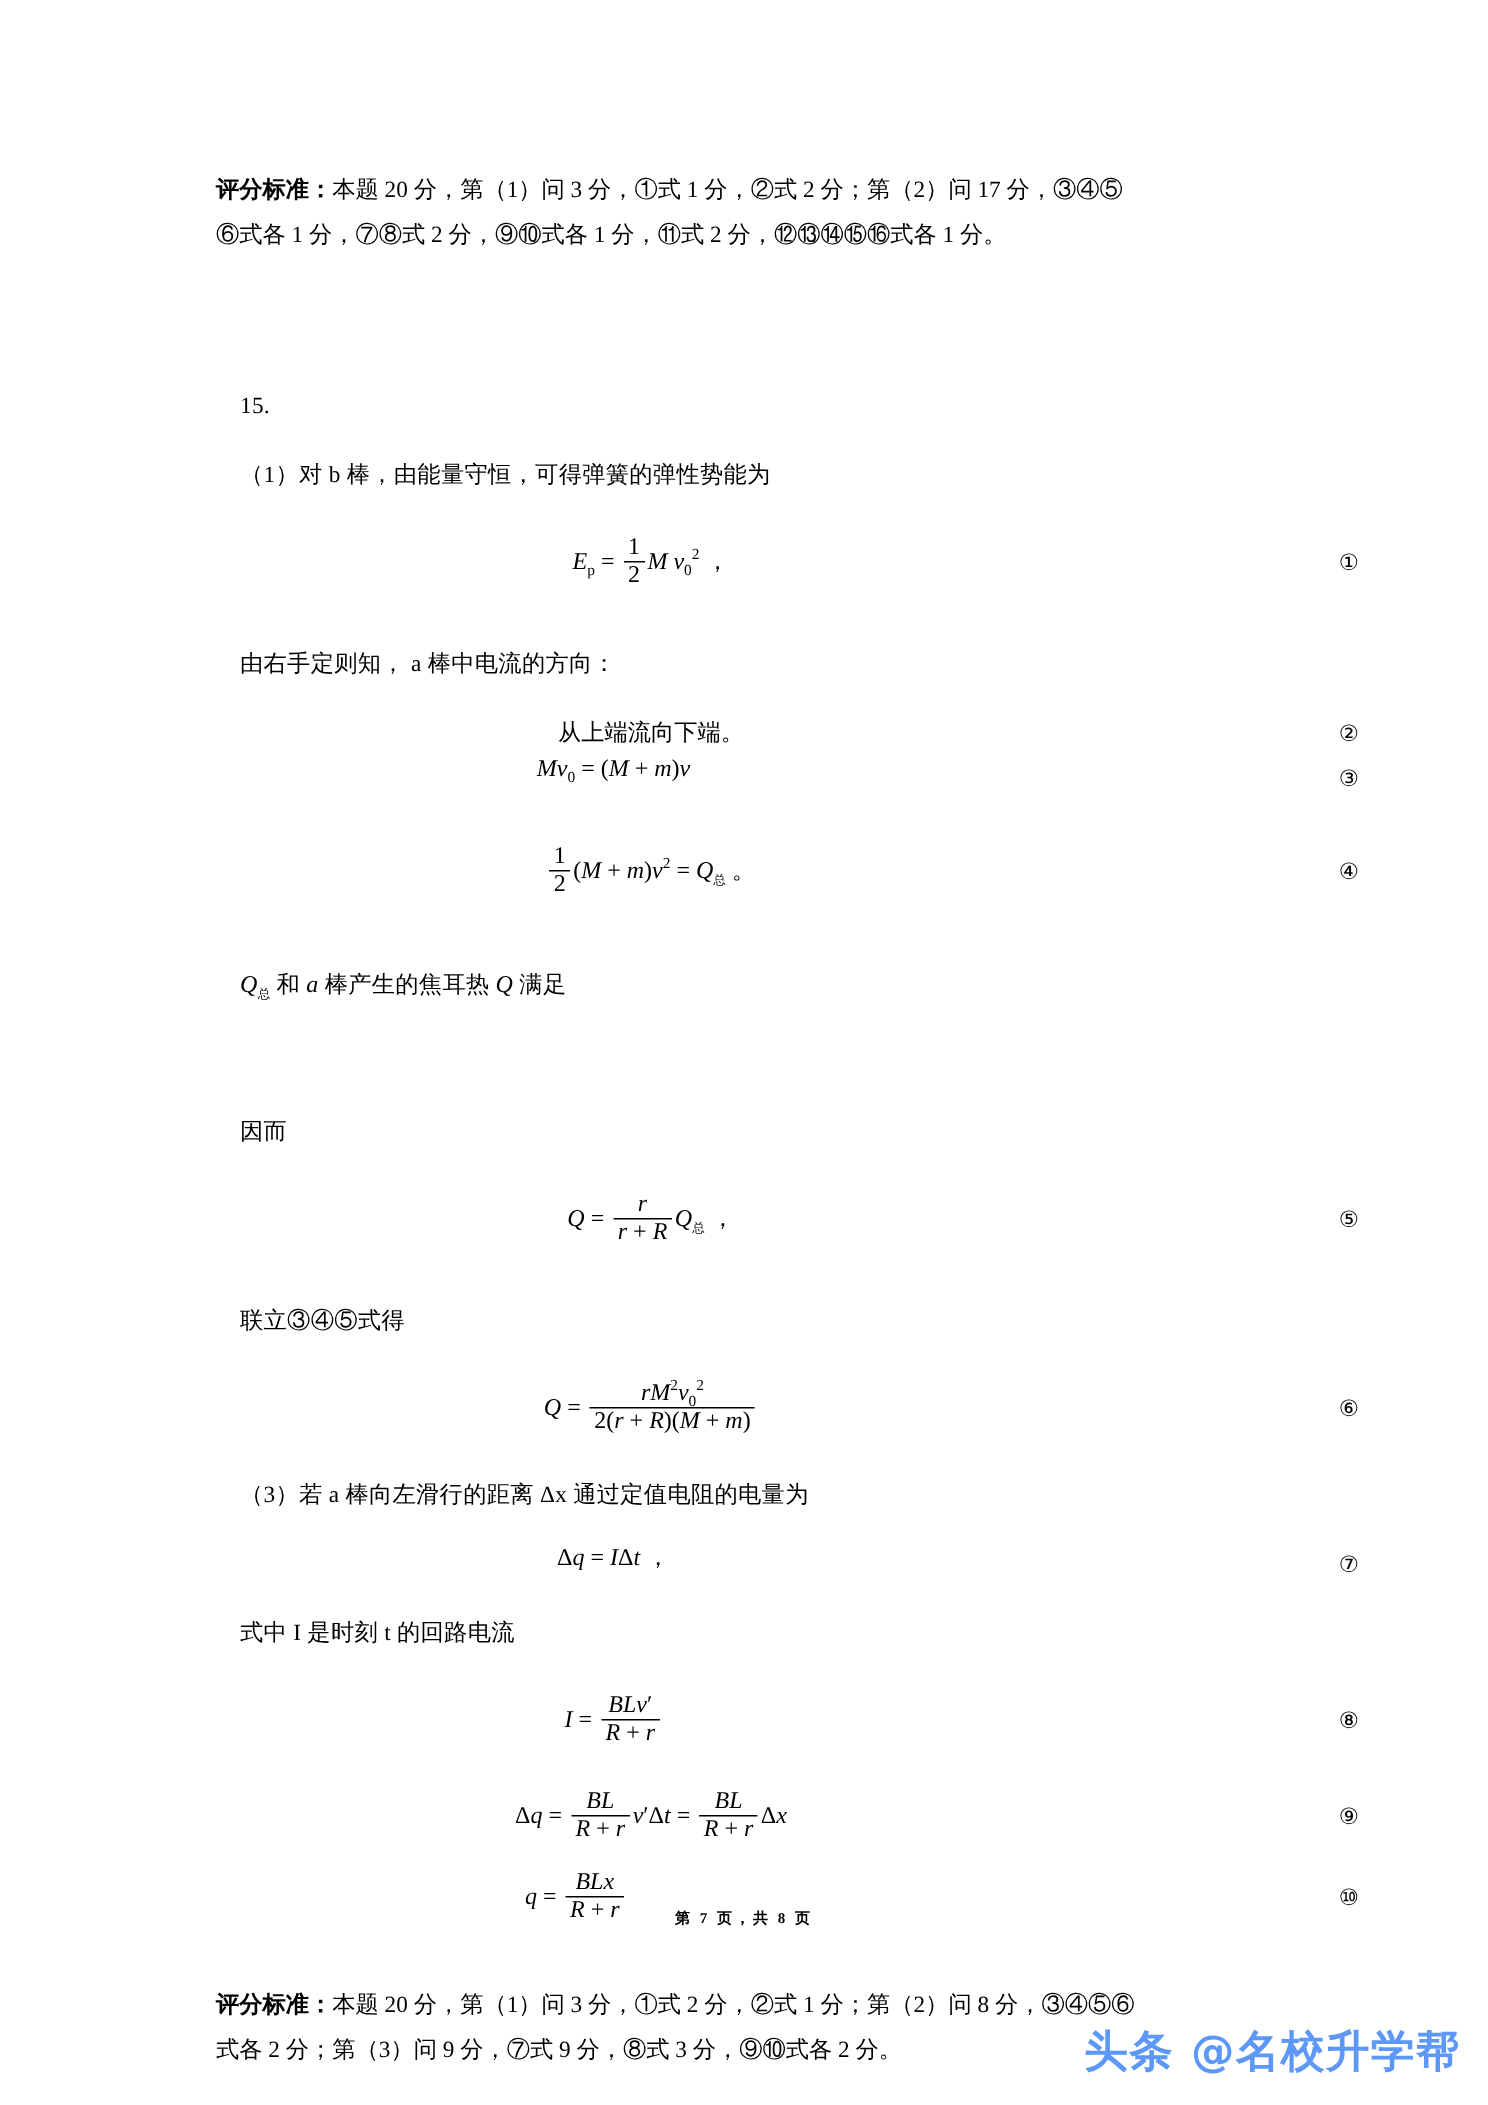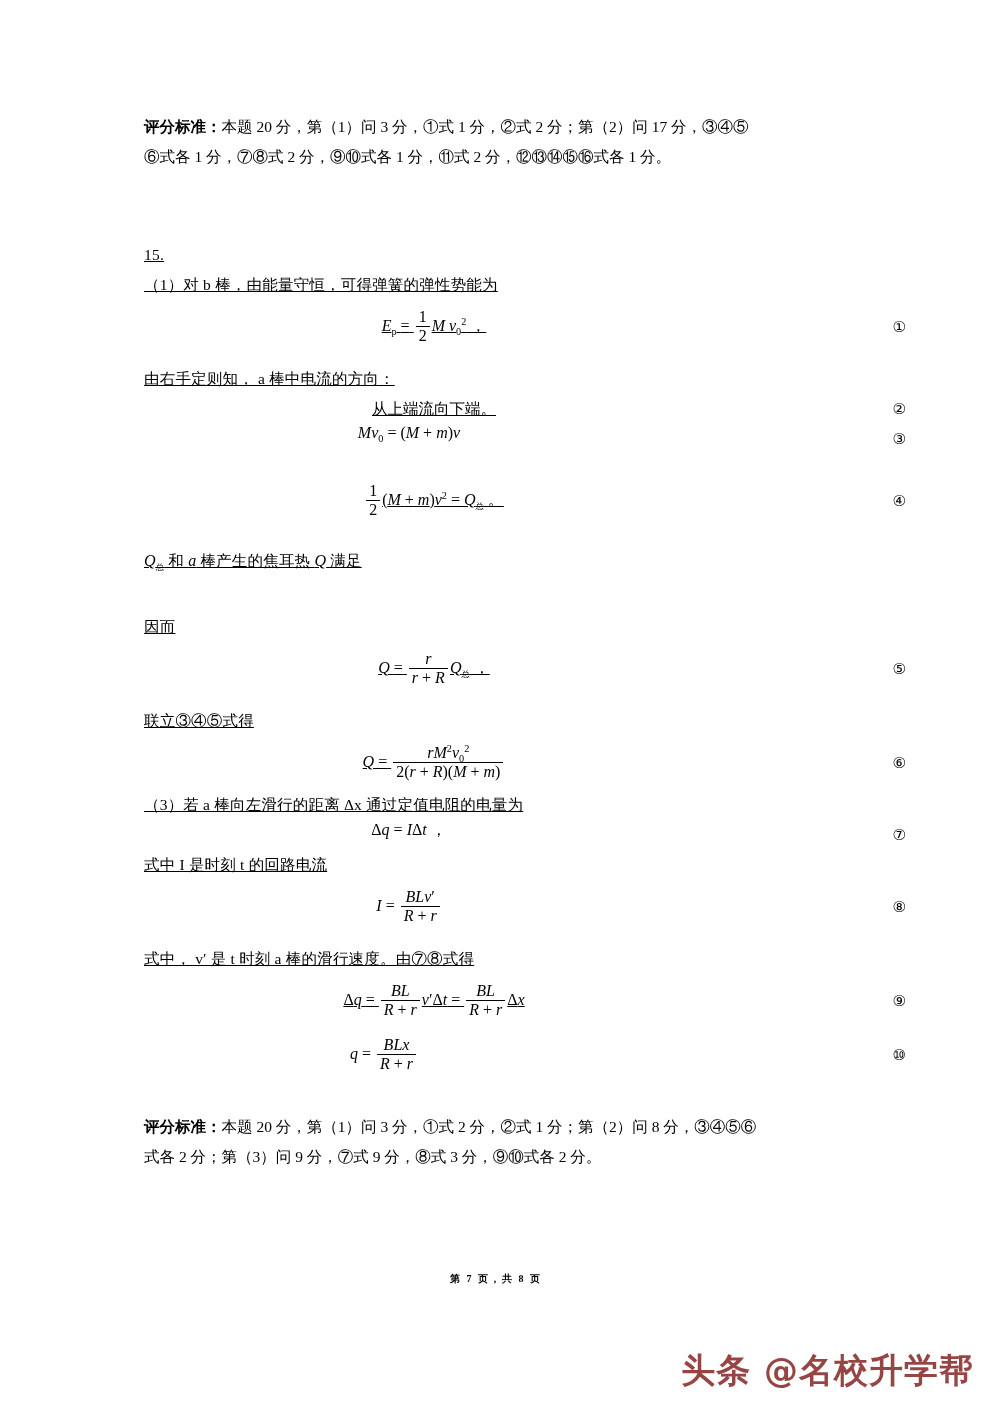--- a/index.html
+++ b/index.html
@@ -27,23 +27,22 @@
     left: 144px;
     top: 112px;
     width: 720px;
   }
 
   
   .para {
     font-size: 15.5px;
     line-height: 30px;
     letter-spacing: 0.2px;
-    margin: 0;
+    margin: 16px;
     white-space: nowrap;
-    text-decoration: underline;
   }
 
   .scoring {
     font-size: 15.5px;
     line-height: 30px;
     margin: 0;
     text-align: justify;
   }
   .scoring .label { font-weight: bold; }
 
@@ -92,21 +91,21 @@
     right: -42px;
     top: 50%;
     transform: translateY(-50%);
     font-size: 15px;
     font-style: normal;
     font-family: "DejaVu Sans", sans-serif;
   }
   .eqrow.tall { min-height: 54px; display: flex; align-items: center; }
   .eqrow.tall .eqbody { flex: 1 1 auto; }
 
-  .eq-offset-left .eqbody { padding-right: 140px; text-decoration: underline; }
+  .eq-offset-left .eqbody { padding-right: 140px; }
   .eq-offset-left2 .eqbody { padding-right: 190px; }
   .eq-offset-left3 .eqbody { padding-right: 240px; }
 
   .gap-s { height: 10px; }
   .gap-m { height: 18px; }
   .gap-l { height: 30px; }
   .gap-xl { height: 46px; }
 
   
   .circ { font-family: "DejaVu Sans", sans-serif; font-style: normal; }
@@ -122,23 +121,23 @@
     font-weight: bold;
     letter-spacing: 2px;
     font-family: "Liberation Serif", serif;
   }
 
   
   .watermark {
     position: absolute;
     right: 18px;
     top: 1348px;
-    font-size: 34px;
+    font-size: 29px;
     font-weight: bold;
-    color: #7f1d1d;
+    color: #3b82f6;
     opacity: 0.82;
     letter-spacing: 1px;
     font-family: "DejaVu Sans", sans-serif;
     text-shadow: 1px 1px 0 rgba(255,255,255,0.9);
     white-space: nowrap;
   }
 </style>
 </head>
 <body>
 
@@ -241,21 +240,20 @@
 
       <div class="eqrow tall eq-offset-left2">
         <span class="eqbody math">
           <span class="mi">I</span>&nbsp;<span class="up">=</span>&nbsp;<span class="frac"><span class="num"><span class="mi">B</span><span class="mi">L</span><span class="mi">v</span><span class="up">′</span></span><span class="den"><span class="mi">R</span>&nbsp;<span class="up">+</span>&nbsp;<span class="mi">r</span></span></span>
         </span>
         <span class="eqtag circ">⑧</span>
       </div>
 
       <div class="gap-s"></div>
 
-      <p class="para">式中， v′ 是 t 时刻 a 棒的滑行速度。由⑦⑧式得</p>
 
       <div class="eqrow tall eq-offset-left">
         <span class="eqbody math">
           <span class="up">Δ</span><span class="mi">q</span>&nbsp;<span class="up">=</span>&nbsp;<span class="frac"><span class="num"><span class="mi">B</span><span class="mi">L</span></span><span class="den"><span class="mi">R</span>&nbsp;<span class="up">+</span>&nbsp;<span class="mi">r</span></span></span><span class="mi">v</span><span class="up">′Δ</span><span class="mi">t</span>&nbsp;<span class="up">=</span>&nbsp;<span class="frac"><span class="num"><span class="mi">B</span><span class="mi">L</span></span><span class="den"><span class="mi">R</span>&nbsp;<span class="up">+</span>&nbsp;<span class="mi">r</span></span></span><span class="up">Δ</span><span class="mi">x</span>
         </span>
         <span class="eqtag circ">⑨</span>
       </div>
 
 
       <div class="eqrow tall eq-offset-left3">

